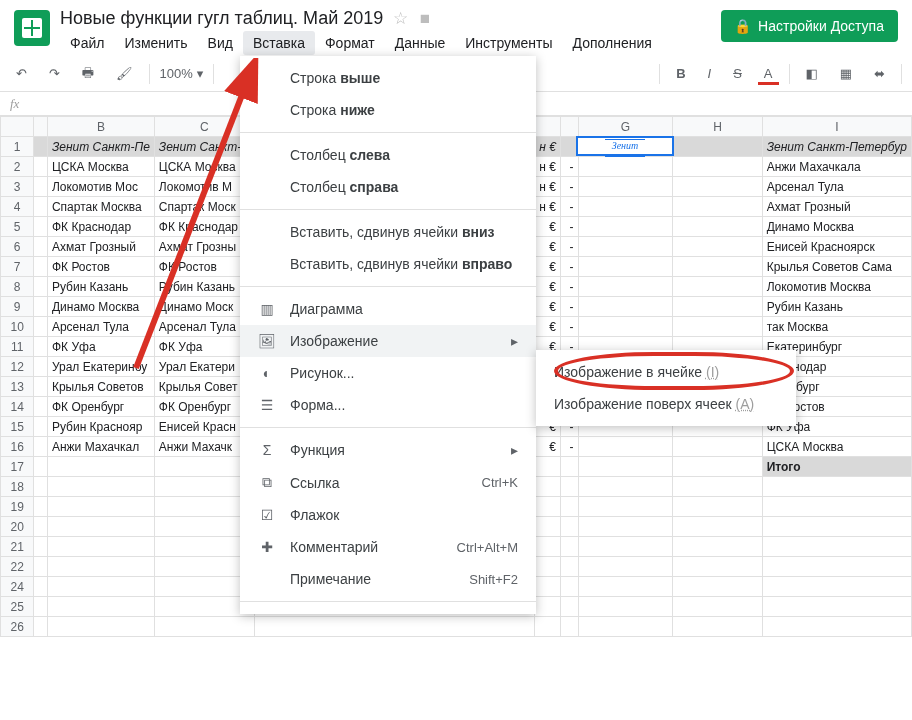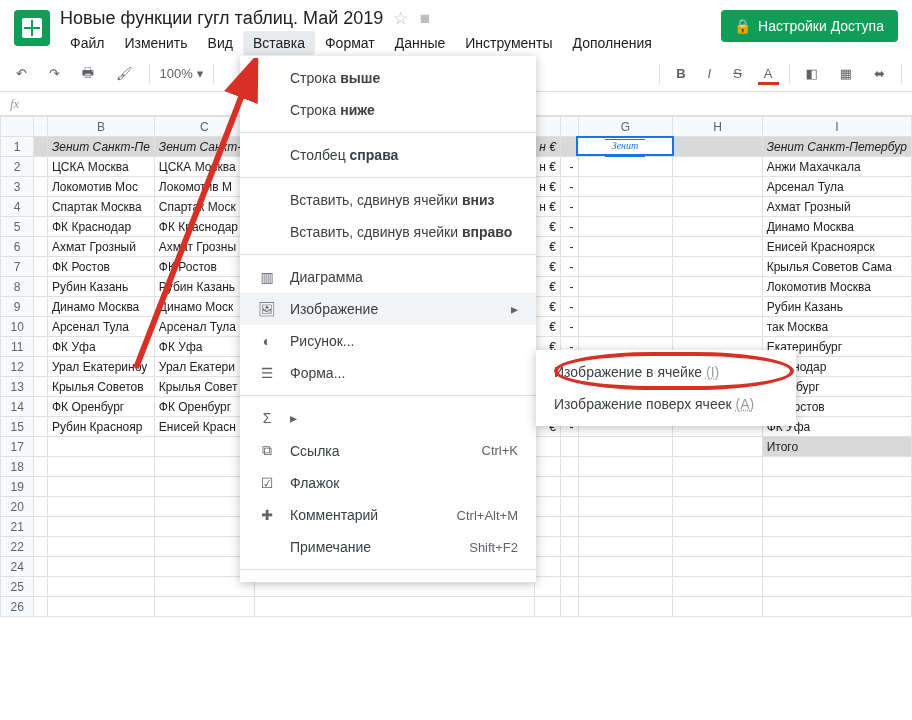--- a/index.html
+++ b/index.html
@@ -32,21 +32,21 @@
   .colB { width:104px; }
   .colC { width:82px; }
   .colD { width:298px; }
   .colE { width:26px; }
   .colF { width:18px; }
   .colG { width:100px; }
   .colH { width:94px; }
   .colI { width:142px; }
   td { text-align:left; }
   tr.row1 td { background:#d9d9d9; font-style:italic; }
-  tr.row17 td.colI-cell { background:#d9d9d9; font-weight:normal; }
+  tr.row17 td.colI-cell { background:#d9d9d9; font-weight:bold; }
   .selected-cell { position:absolute; border:2px solid #1a73e8; background:#fff; }
   .selected-cell .logo-mini { width:40px; height:18px; margin:1px auto; font-size:10px; color:#1a73e8; font-style:italic; font-family:"Brush Script MT", cursive; text-align:center; border-top:1px solid #1a73e8; border-bottom:1px solid #1a73e8; }
   
   .dropdown { position:absolute; left:240px; top:56px; width:296px; background:#fff; box-shadow:0 2px 10px rgba(0,0,0,0.25); padding:6px 0; z-index:50; font-size:14px; color:#3c4043; }
   .dd-item { display:flex; align-items:center; padding:8px 18px; gap:14px; cursor:pointer; }
   .dd-item .icon { width:18px; text-align:center; color:#5f6368; }
   .dd-item .label { flex:1; }
   .dd-item .shortcut { color:#5f6368; font-size:13px; }
   .dd-item .chev { color:#5f6368; }
   .dd-sep { height:1px; background:#e0e0e0; margin:6px 0; }
@@ -308,20 +308,32 @@
           <td class="colA"></td>
           <td class="colB">Рубин Краснояр</td>
           <td class="colC">Енисей Красн</td>
           <td class="colD"></td>
           <td class="colE" style="text-align: right;">€</td>
           <td class="colF" style="text-align: right;">-</td>
           <td class="colG"></td>
           <td class="colH"></td>
           <td class="colI colI-cell">ФК Уфа</td>
         </tr>
+        <tr class="row16">
+          <th class="rowhdr">16</th>
+          <td class="colA"></td>
+          <td class="colB">Анжи Махачкал</td>
+          <td class="colC">Анжи Махачк</td>
+          <td class="colD"></td>
+          <td class="colE" style="text-align: right;">€</td>
+          <td class="colF" style="text-align: right;">-</td>
+          <td class="colG"></td>
+          <td class="colH"></td>
+          <td class="colI colI-cell">ЦСКА Москва</td>
+        </tr>
         <tr class="row17">
           <th class="rowhdr">17</th>
           <td class="colA"></td>
           <td class="colB"></td>
           <td class="colC"></td>
           <td class="colD"></td>
           <td class="colE" style="text-align: right;"></td>
           <td class="colF" style="text-align: right;"></td>
           <td class="colG"></td>
           <td class="colH"></td>
@@ -434,20 +446,24 @@
 <div class="dropdown">
   <div class="dd-item noicon">
       <span class="icon">•</span>
       <span class="label"><span>Строка</span> <b>выше</b></span>
     </div>
   <div class="dd-item noicon">
       <span class="icon">•</span>
       <span class="label"><span>Строка</span> <b>ниже</b></span>
     </div>
   <div class="dd-sep"></div>
+  <div class="dd-item noicon">
+      <span class="icon">•</span>
+      <span class="label"><span>Столбец</span> <b>слева</b></span>
+    </div>
   <div class="dd-item noicon">
       <span class="icon">•</span>
       <span class="label"><span>Столбец</span> <b>справа</b></span>
     </div>
   <div class="dd-sep"></div>
   <div class="dd-item noicon">
       <span class="icon">•</span>
       <span class="label"><span>Вставить, сдвинув ячейки</span> <b>вниз</b></span>
     </div>
   <div class="dd-item noicon">
@@ -468,20 +484,21 @@
       <span class="icon">◐</span>
       <span class="label">Рисунок...</span>
     </div>
   <div class="dd-item">
       <span class="icon">☰</span>
       <span class="label">Форма...</span>
     </div>
   <div class="dd-sep"></div>
   <div class="dd-item">
       <span class="icon">Σ</span>
+      <span class="label">Функция</span>
       <span class="chev">▸</span>
     </div>
   <div class="dd-item">
       <span class="icon">⧉</span>
       <span class="label">Ссылка</span>
       <span class="shortcut">Ctrl+K</span>
     </div>
   <div class="dd-item">
       <span class="icon">☑</span>
       <span class="label">Флажок</span>

